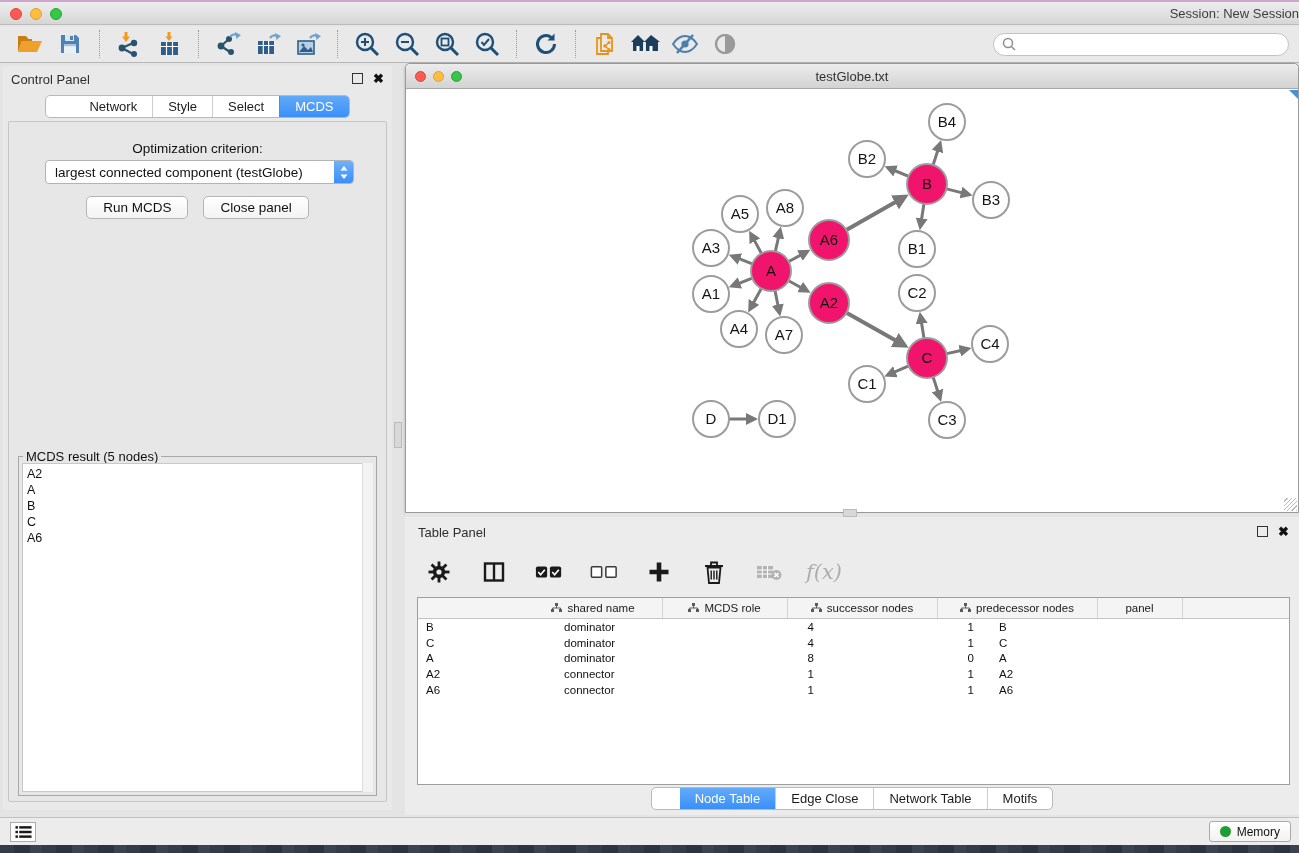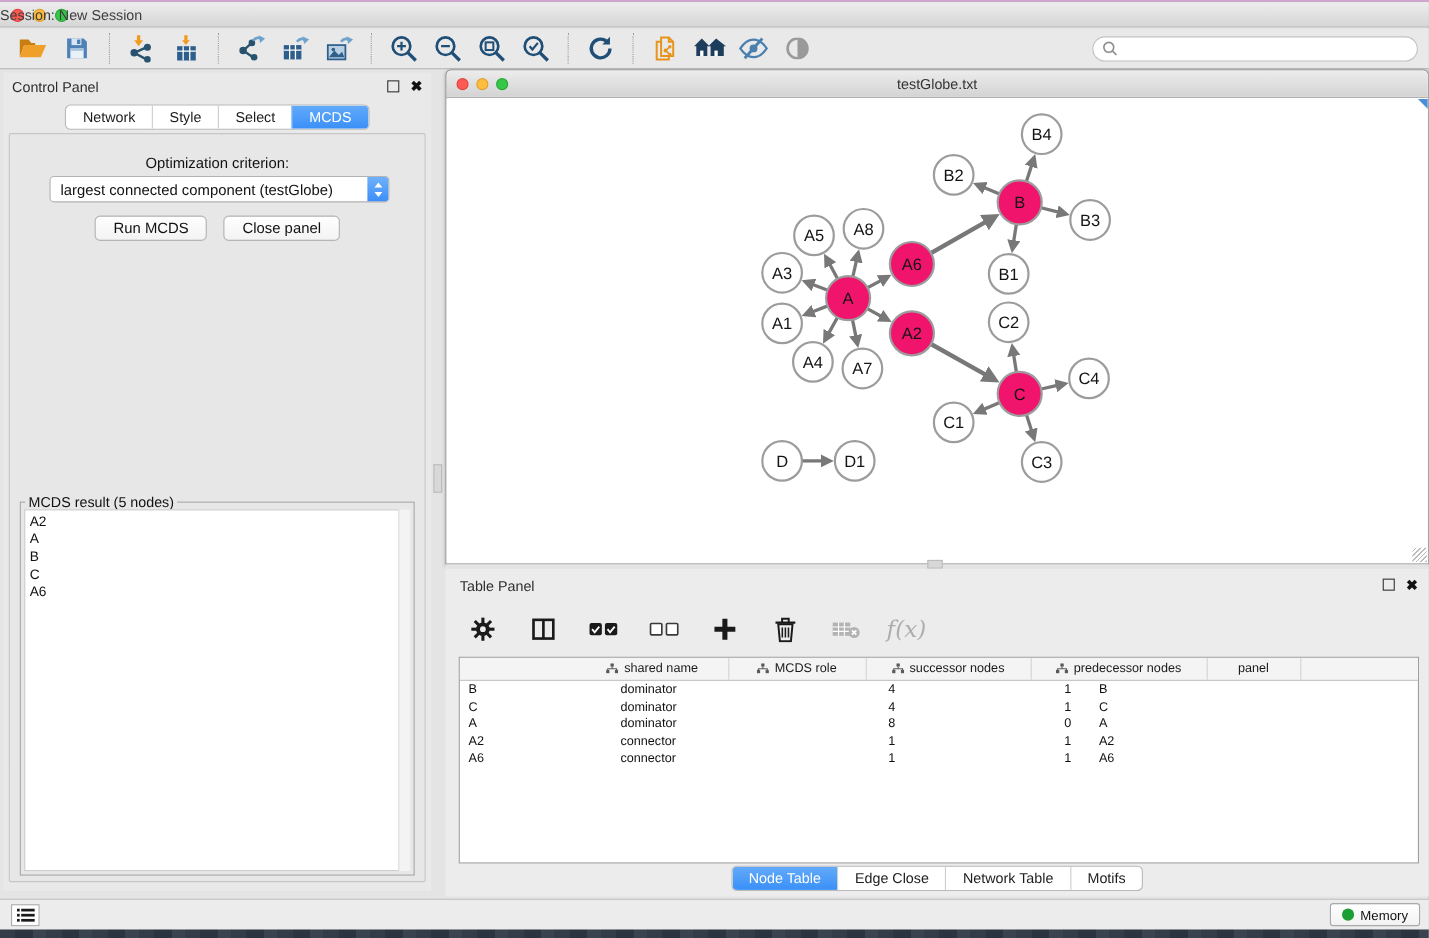--- a/index.html
+++ b/index.html
@@ -10,40 +10,40 @@
   .top-sliver { position:absolute; top:0; left:0; right:0; height:2px; background:#cda6cd; }
 
   
   .titlebar { position:absolute; top:2px; left:0; right:0; height:23px;
     background:linear-gradient(#ededed,#d6d6d6); border-bottom:1px solid #bcbcbc; }
   .tl-dots { position:absolute; left:10px; top:6px; display:flex; gap:8px; }
   .tl-dot { width:12px; height:12px; border-radius:50%; }
   .tl-red { background:#fc5a52; border:1px solid #e0443e; }
   .tl-yellow { background:#fdbd3f; border:1px solid #dfa130; }
   .tl-green { background:#34c748; border:1px solid #27a534; }
-  .tb-title { position:absolute; left:0; right:0; top:4px; text-align:left; font-size:13px; color:#3e3e3e; }
+  .tb-title { position:absolute; left:0; right:0; top:4px; text-align:right; font-size:13px; color:#3e3e3e; }
 
   
   .toolbar { position:absolute; top:26px; left:0; right:0; height:37px; background:#e9e9e9;
     border-bottom:1px solid #b6b6b6; display:flex; align-items:center; padding:0 10px; }
   .tool { width:32px; height:30px; display:flex; align-items:center; justify-content:center; margin:0 4px; cursor:default; }
   .tsep { width:1px; height:28px; border-left:1px dotted #9b9b9b; margin:0 9px; }
   .searchbox { margin-left:auto; width:296px; height:23px; background:#fff; border:1px solid #c2c2c2;
     border-radius:12px; display:flex; align-items:center; padding:0 8px; }
   .searchbox input { border:none; outline:none; flex:1; font-size:12px; background:transparent; font-family:"Liberation Sans", sans-serif; }
 
   
   .control-panel { position:absolute; left:3px; top:66px; width:389px; height:744px; background:#e9e9e9; }
   .cp-header { position:absolute; top:0; left:0; right:0; height:28px; }
   .cp-title { position:absolute; left:8px; top:6px; font-size:13px; color:#2e2e2e; }
   .panel-icons { position:absolute; right:8px; top:7px; display:flex; gap:10px; align-items:center; }
   .float-ico { width:11px; height:11px; border:1.5px solid #333; }
   .close-ico { font-size:13px; font-weight:bold; color:#111; line-height:11px; }
   .cp-tabs { position:absolute; top:29px; left:0; right:0; display:flex; justify-content:center; }
-  .segctl { display:inline-flex; border:1px solid #b9b9b9; border-radius:5px; overflow:hidden; background:#fff; height:23px; }
+  .segctl { display:inline-flex; border:1px solid #b9b9b9; border-radius:5px; overflow:hidden; background:#fff; height:23px;padding-left:28px; }
   .seg { padding:3px 15px; font-size:13px; color:#1c1c1c; border-left:1px solid #cdcdcd; display:flex; align-items:center; }
   .seg:first-child { border-left:none; }
   .seg.sel { background:linear-gradient(#62aaf9,#3a90f8); color:#fff; border-left-color:#3a90f8; }
   .cp-content { position:absolute; left:5px; right:5px; top:55px; bottom:8px; background:#e7e7e7;
     border:1px solid #c6c6c6; border-radius:2px; }
   .opt-label { position:absolute; top:19px; left:0; right:0; text-align:center; font-size:13.5px; color:#111; }
   .dropdown { position:absolute; left:36px; right:32px; top:38px; height:24px; background:#fff;
     border:1px solid #b3b3b3; border-radius:4px; display:flex; align-items:center; }
   .dd-text { flex:1; font-size:13.5px; color:#111; padding-left:9px; white-space:nowrap; overflow:hidden; }
   .dd-stepper { width:19px; height:22px; border-radius:0 3px 3px 0; background:linear-gradient(#6fb1fb,#3c8ef9);

